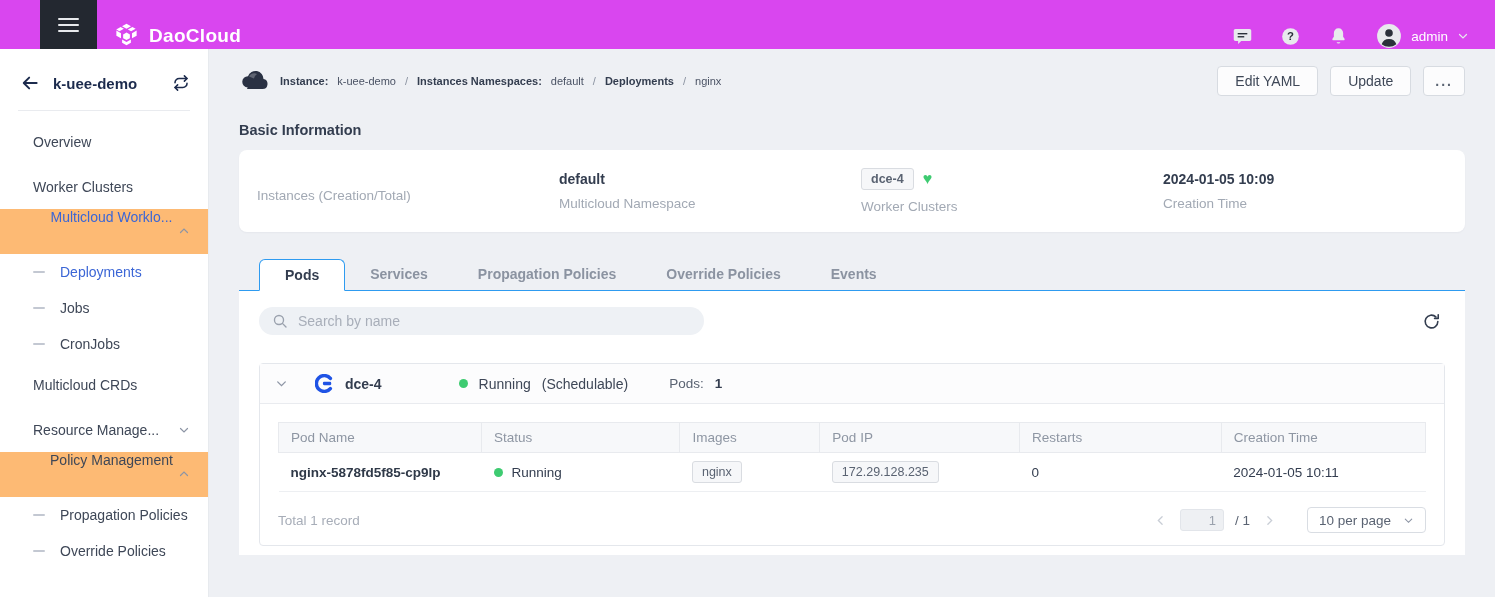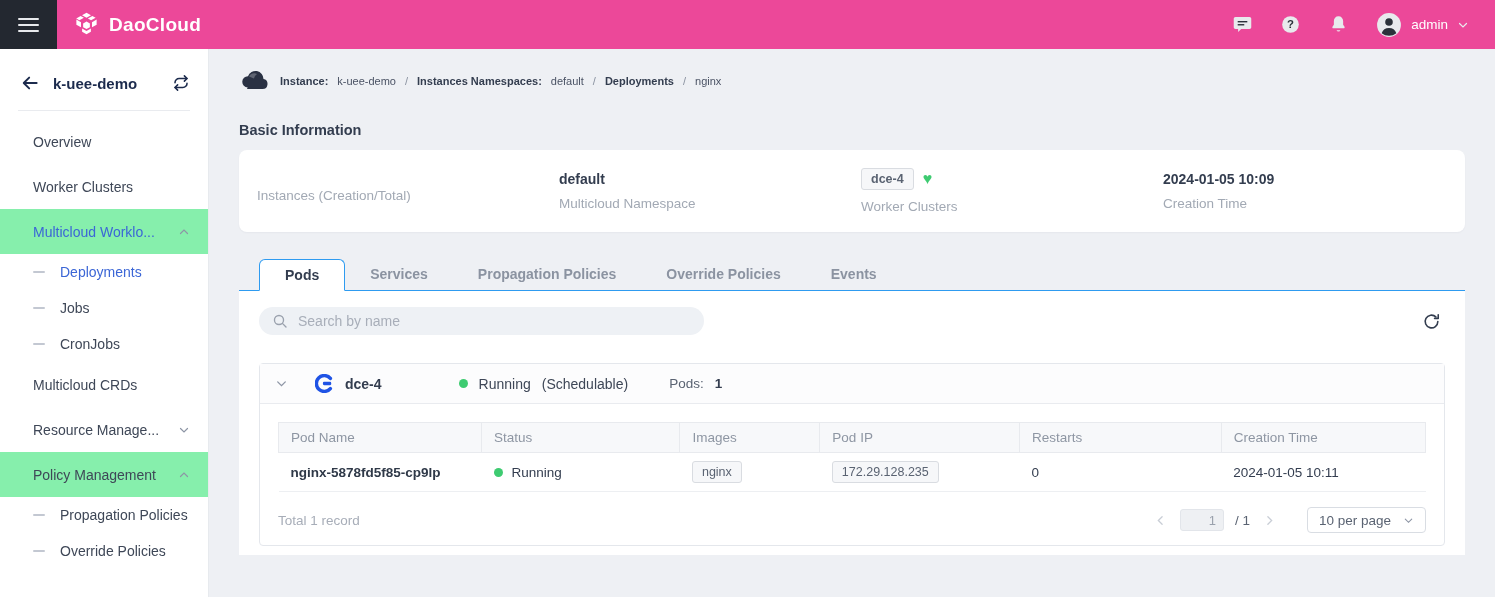--- a/index.html
+++ b/index.html
@@ -5,41 +5,41 @@
   * { box-sizing: border-box; }
   html,body { margin:0; padding:0; }
   body {
     width:1495px; height:597px; overflow:hidden;
     font-family:"Liberation Sans", sans-serif;
     background:#eef0f4; color:#333d4f;
   }
   svg { display:block; }
 
   
-  .topbar { height:49px; background:#ec4899; display:flex; align-items:center; }
+  .topbar { height:49px; background:#d946ef; display:flex; align-items:flex-end;padding-left:40px; }
   .tb-square { width:57px; height:49px; background:#232830; display:flex; align-items:center; justify-content:center; cursor:pointer; }
   .hamburger { width:21px; }
   .hamburger span { display:block; height:2px; background:#e8eaed; border-radius:1px; margin:4px 0; }
   .brand { display:flex; align-items:center; gap:9px; margin-left:16px; }
   .brand-name { color:#fff; font-size:19px; font-weight:bold; letter-spacing:.3px; }
   .tb-right { margin-left:auto; display:flex; align-items:center; gap:27px; padding-right:26px; }
   .tb-icon { cursor:pointer; }
   .tb-user { display:flex; align-items:center; gap:9px; cursor:pointer; }
   .tb-user-name { color:#fff; font-size:13.5px; }
 
   
   .app { display:flex; height:548px; }
 
   
   .sidebar { width:209px; background:#fff; border-right:1px solid #e7eaee; flex-shrink:0; }
   .side-head { display:flex; align-items:center; gap:13px; padding:24px 18px 17px 20px; }
   .side-title { flex:1; font-size:15px; font-weight:bold; color:#1c2b4d; }
   .side-divider { border-top:1px solid #e9ebef; margin:0 18px 8px 18px; }
   .nav-item { height:45px; display:flex; align-items:center; padding:0 18px 0 33px; font-size:14px; color:#3e4757; cursor:pointer; }
-  .nav-item.hl { background:#86efac; }
+  .nav-item.hl { background:#fdba74;flex-direction:column; }
   .nav-item.blue { color:#3b66d6; }
   .nav-item .chev { margin-left:auto; }
   .nav-sub { height:36px; display:flex; align-items:center; gap:15px; padding-left:33px; font-size:14px; color:#3e4757; cursor:pointer; }
   .nav-sub.blue { color:#3b66d6; }
   .dash { width:12px; height:2px; background:#c3c8d2; border-radius:1px; flex-shrink:0; }
 
   
   .main { flex:1; padding:0 30px; overflow:hidden; }
 
   .crumb-row { display:flex; align-items:center; margin-top:13px; height:38px; }
@@ -255,20 +255,25 @@
         </span>
         <span class="b">Instance:</span>
         <span>k-uee-demo</span>
         <span class="sep">/</span>
         <span class="b">Instances Namespaces:</span>
         <span>default</span>
         <span class="sep">/</span>
         <span class="b">Deployments</span>
         <span class="sep">/</span>
         <span>nginx</span>
+      </div>
+      <div class="actions">
+        <button class="btn">Edit YAML</button>
+        <button class="btn">Update</button>
+        <button class="btn btn-more">...</button>
       </div>
     </div>
 
     <div class="section-title">Basic Information</div>
 
     <div class="info-card">
       <div class="info-field">
         <div class="info-label">Instances (Creation/Total)</div>
       </div>
       <div class="info-field">

